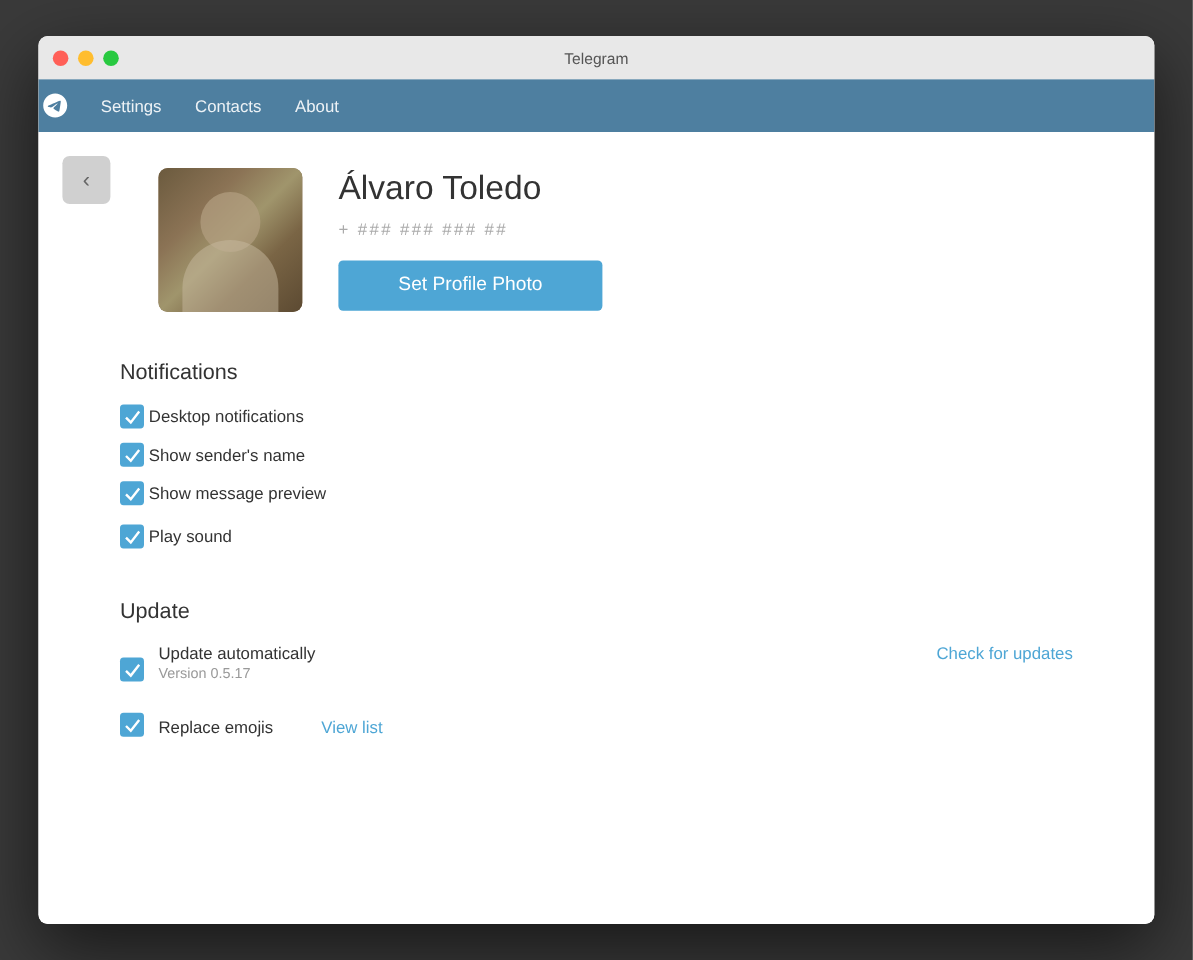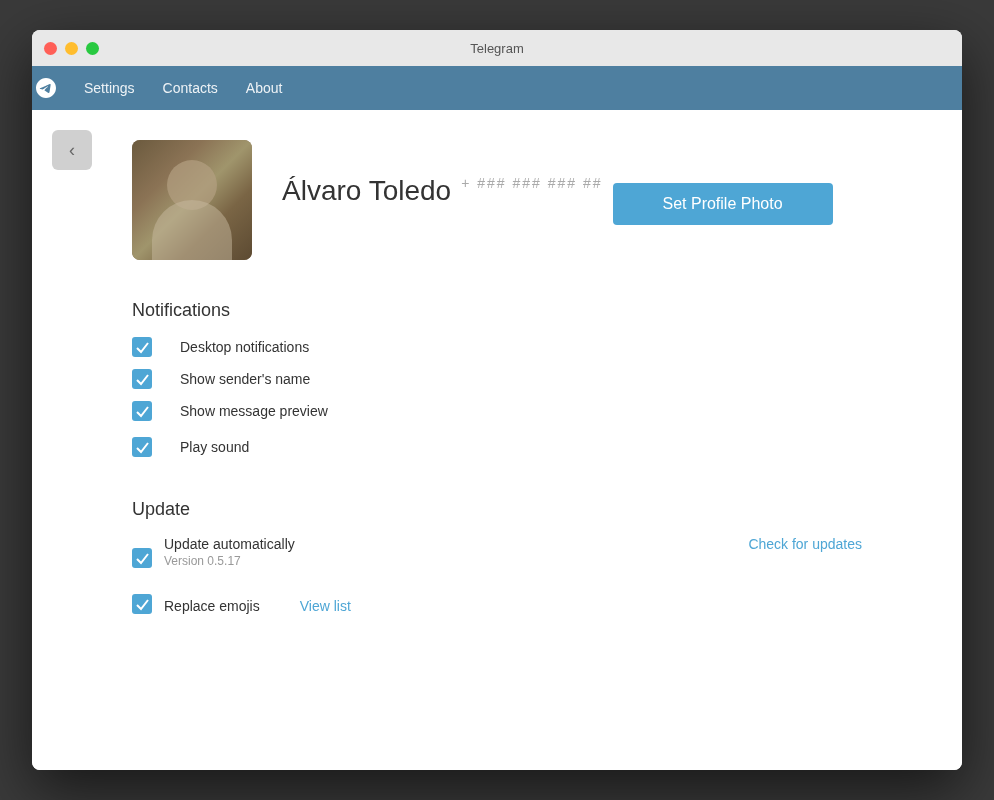--- a/index.html
+++ b/index.html
@@ -146,20 +146,21 @@
       bottom: 0;
       left: 50%;
       transform: translateX(-50%);
       width: 80px;
       height: 60px;
       border-radius: 40px 40px 0 0;
       background: rgba(200,185,160,0.5);
     }
     .profile-info {
       display: flex;
+      flex-direction: column;
       gap: 10px;
       justify-content: flex-end;
     }
     .profile-name {
       font-size: 28px;
       font-weight: 300;
       color: #333;
     }
     .profile-phone {
       font-size: 14px;
@@ -172,33 +173,33 @@
       border: none;
       padding: 12px 30px;
       font-size: 16px;
       border-radius: 4px;
       cursor: pointer;
       margin-top: 8px;
       width: 220px;
     }
     
     .settings-section {
-      padding: 10px 100px;
+      padding: 10px 68px;
     }
     .section-title {
       font-size: 18px;
       font-weight: 400;
       color: #333;
       margin-bottom: 16px;
       margin-top: 10px;
     }
     .checkbox-row {
       display: flex;
       align-items: center;
-      gap: 28px;
+      gap: 4px;
       margin-bottom: 12px;
     }
     .checkbox-row.spaced {
       margin-top: 16px;
     }
     .checkbox {
       width: 20px;
       height: 20px;
       background: #4ea6d5;
       border-radius: 3px;

